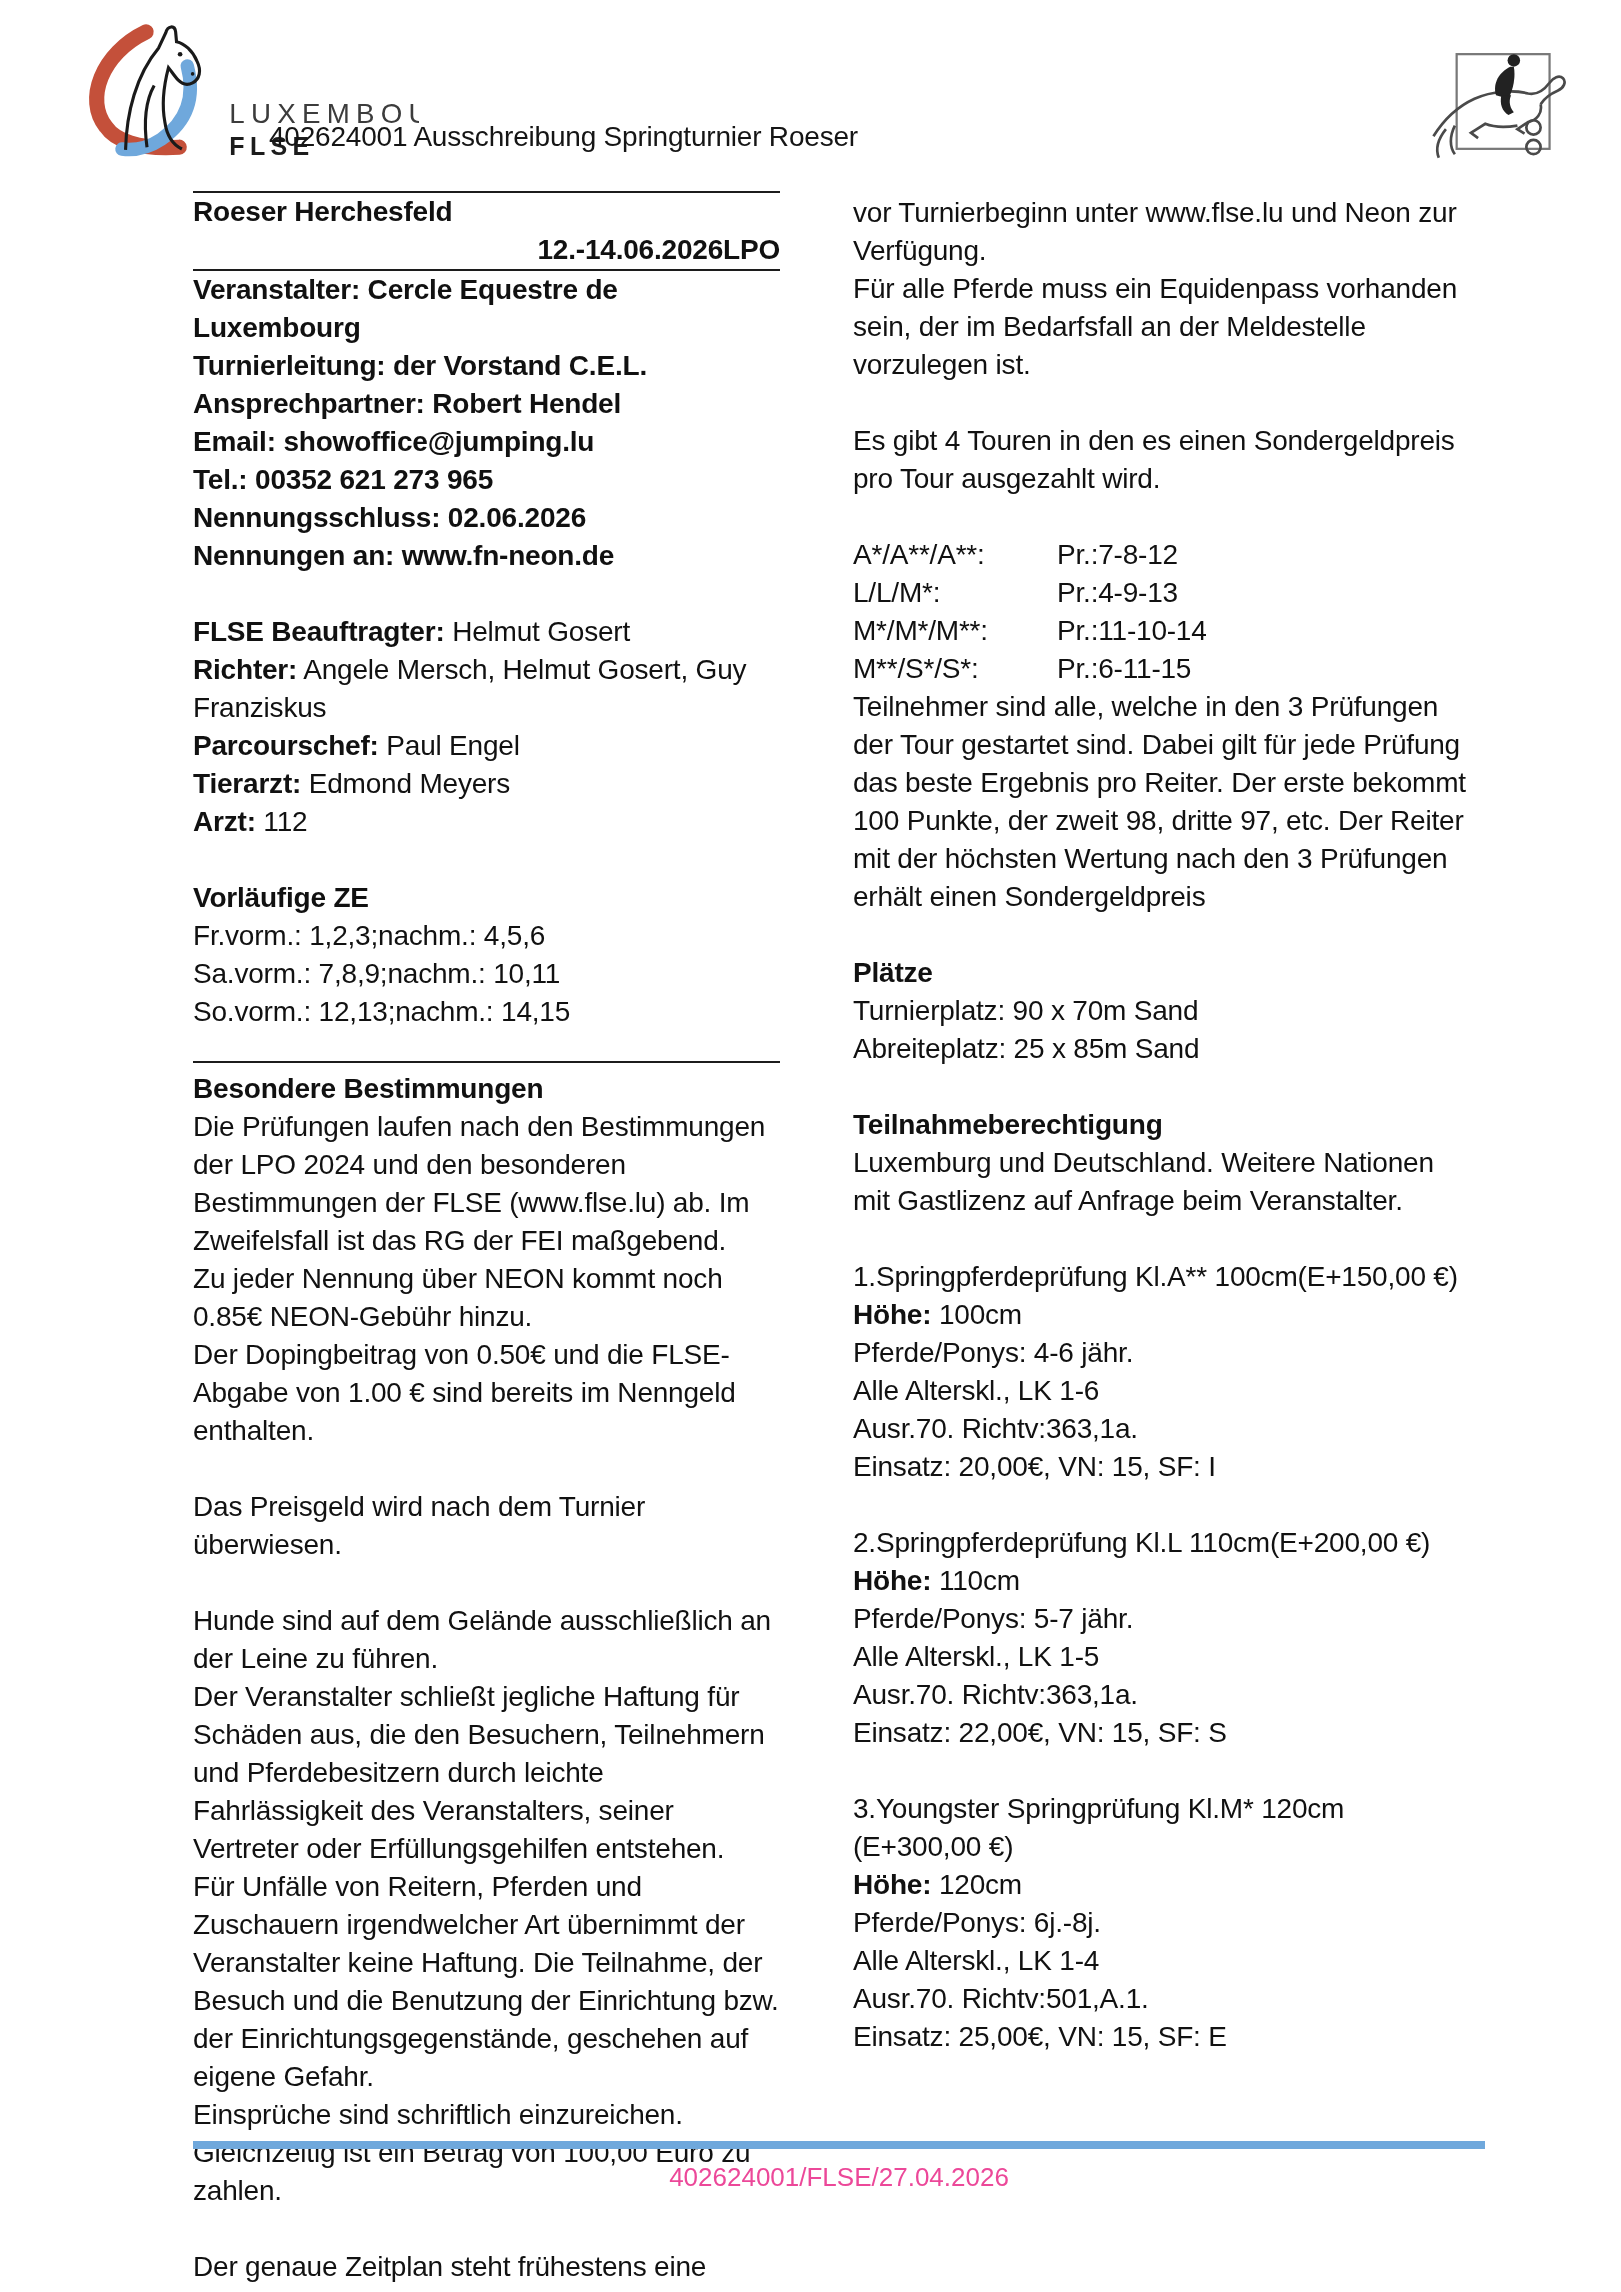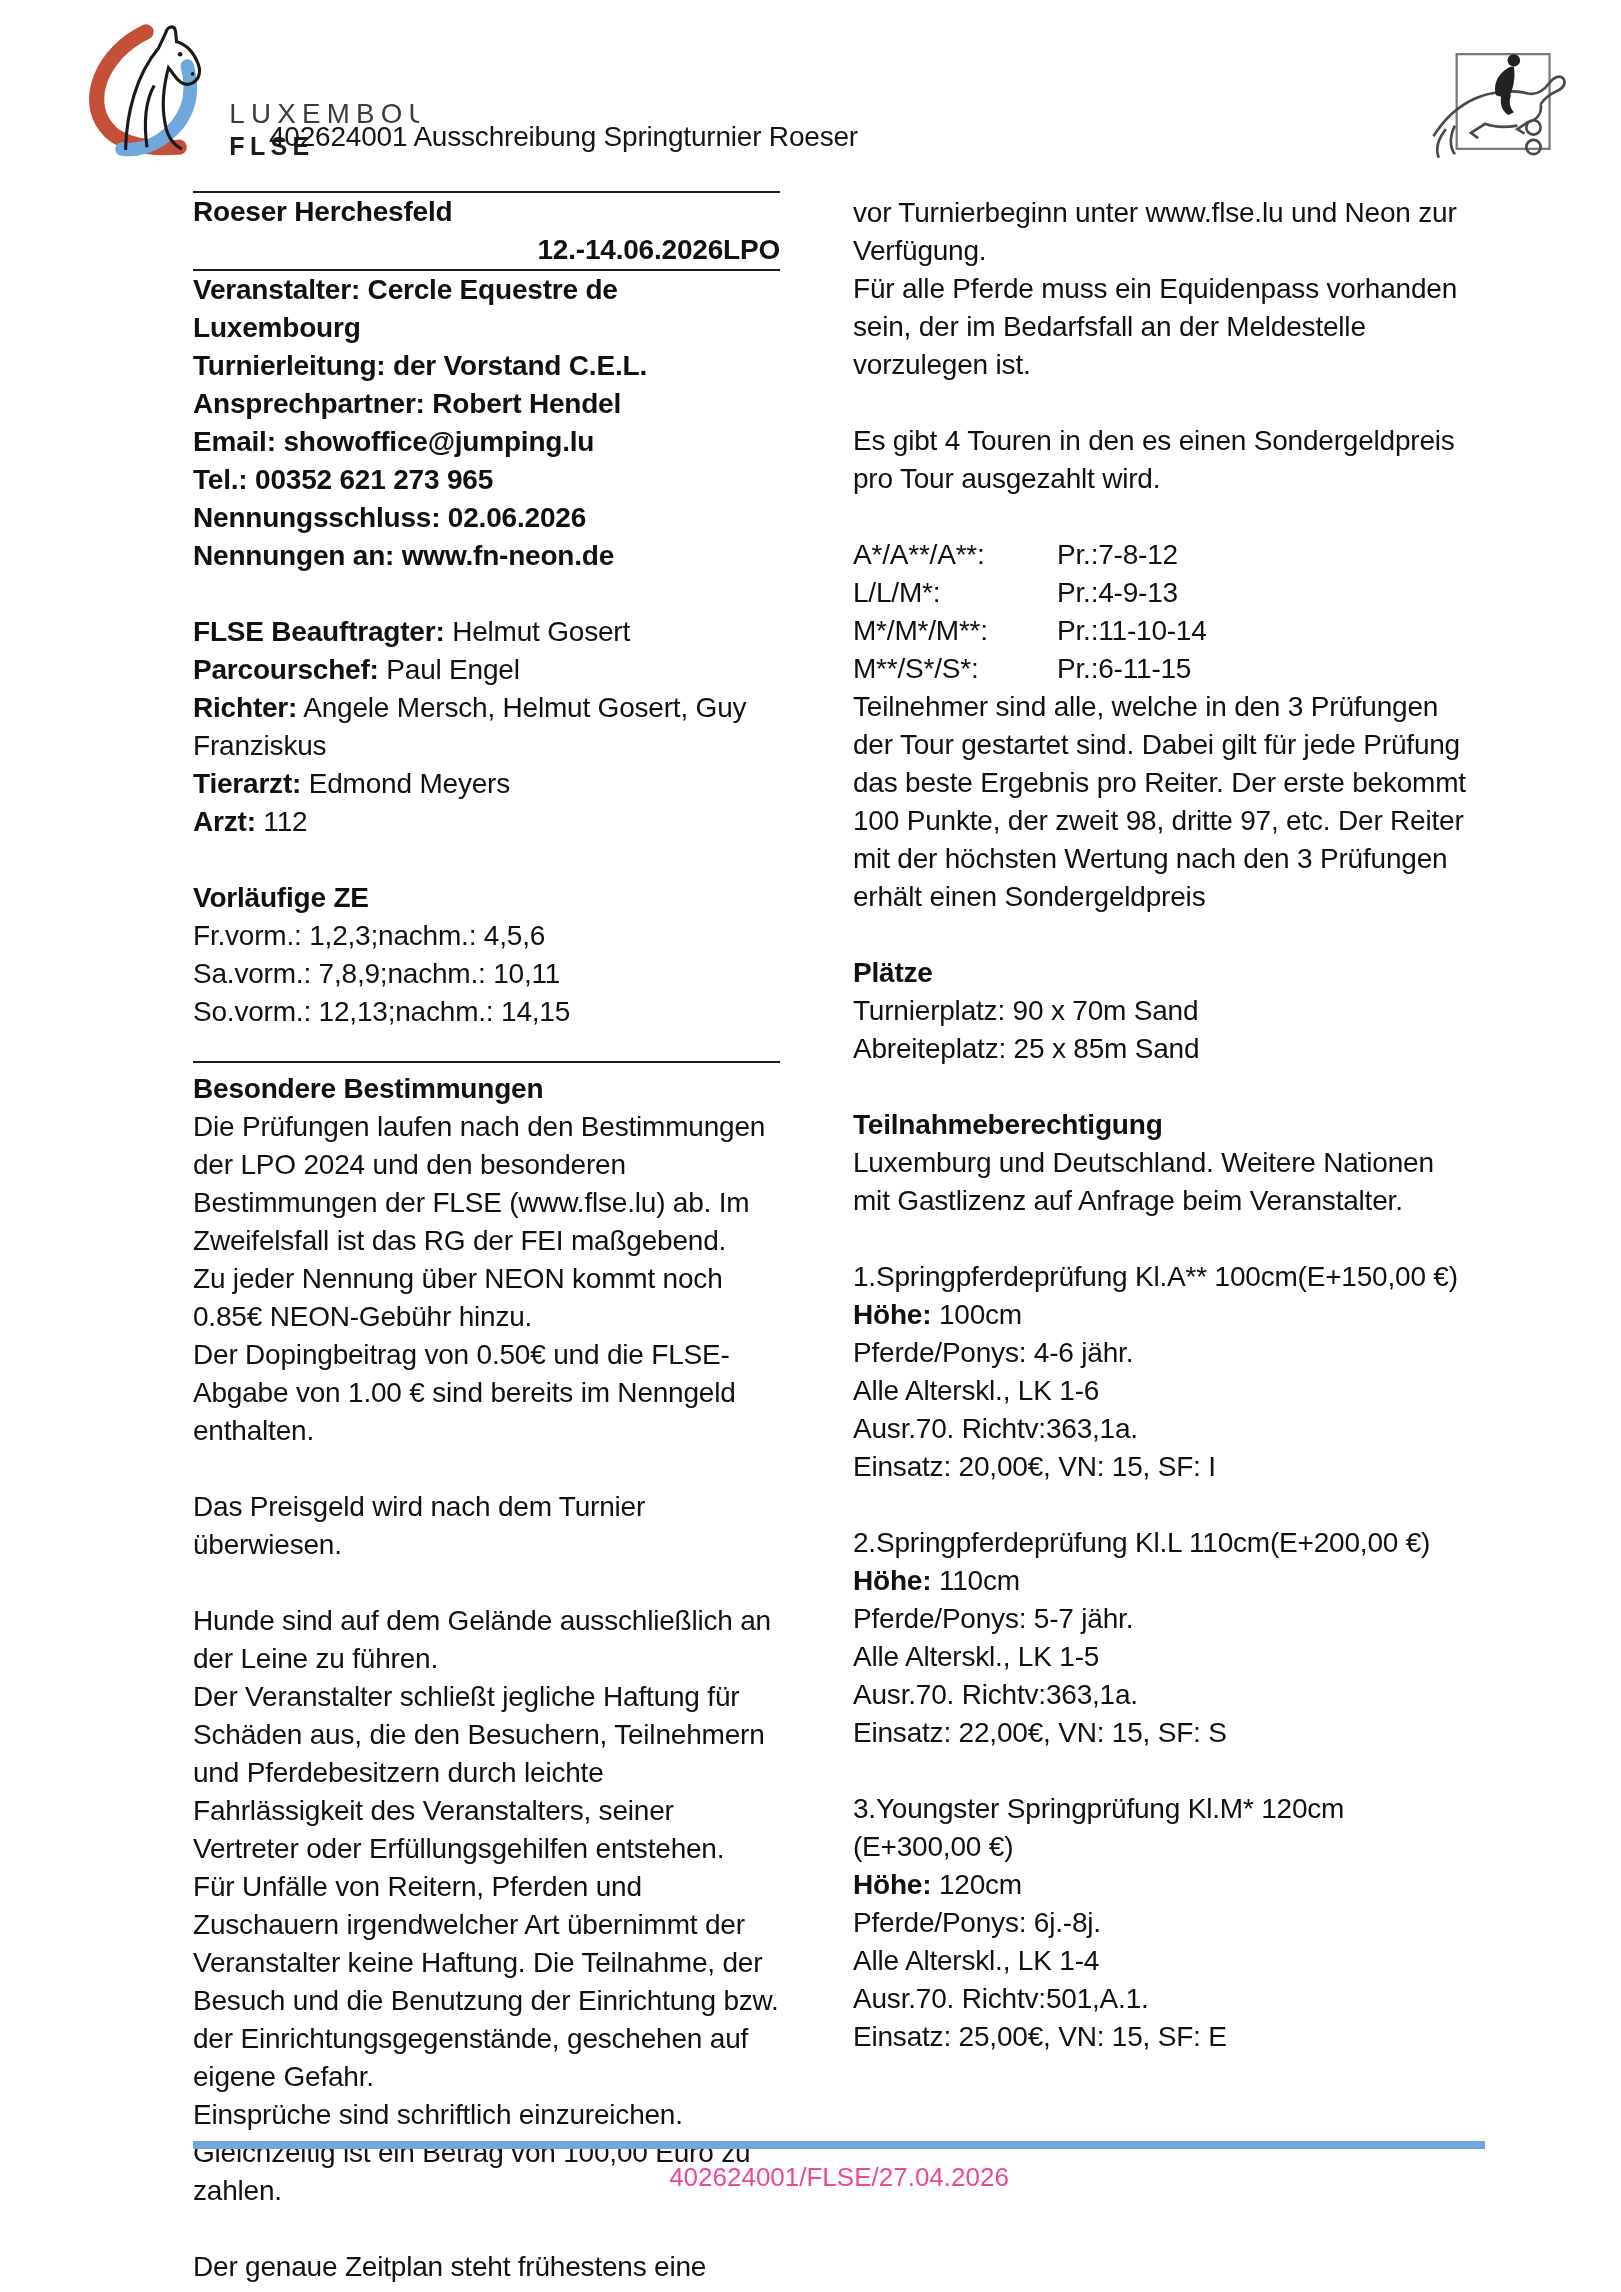--- a/index.html
+++ b/index.html
@@ -82,22 +82,22 @@
       <div class="b">Email: showoffice@jumping.lu</div>
       <div class="b">Tel.: 00352 621 273 965</div>
       <div class="b">Nennungsschluss: 02.06.2026</div>
       <div class="b">Nennungen an: www.fn-neon.de</div>
     </div>
 
     <div class="gap"></div>
 
     <div>
       <div><span class="b">FLSE Beauftragter:</span><span> Helmut Gosert</span></div>
+      <div><span class="b">Richter:</span><span> Angele Mersch, Helmut Gosert, Guy Franziskus</span></div>
       <div><span class="b">Parcourschef:</span><span> Paul Engel</span></div>
-      <div><span class="b">Richter:</span><span> Angele Mersch, Helmut Gosert, Guy Franziskus</span></div>
       <div><span class="b">Tierarzt:</span><span> Edmond Meyers</span></div>
       <div><span class="b">Arzt:</span><span> 112</span></div>
     </div>
 
     <div class="gap"></div>
 
     <div>
       <div class="b">Vorläufige ZE</div>
       <div>Fr.vorm.: 1,2,3;nachm.: 4,5,6</div>
       <div>Sa.vorm.: 7,8,9;nachm.: 10,11</div>

